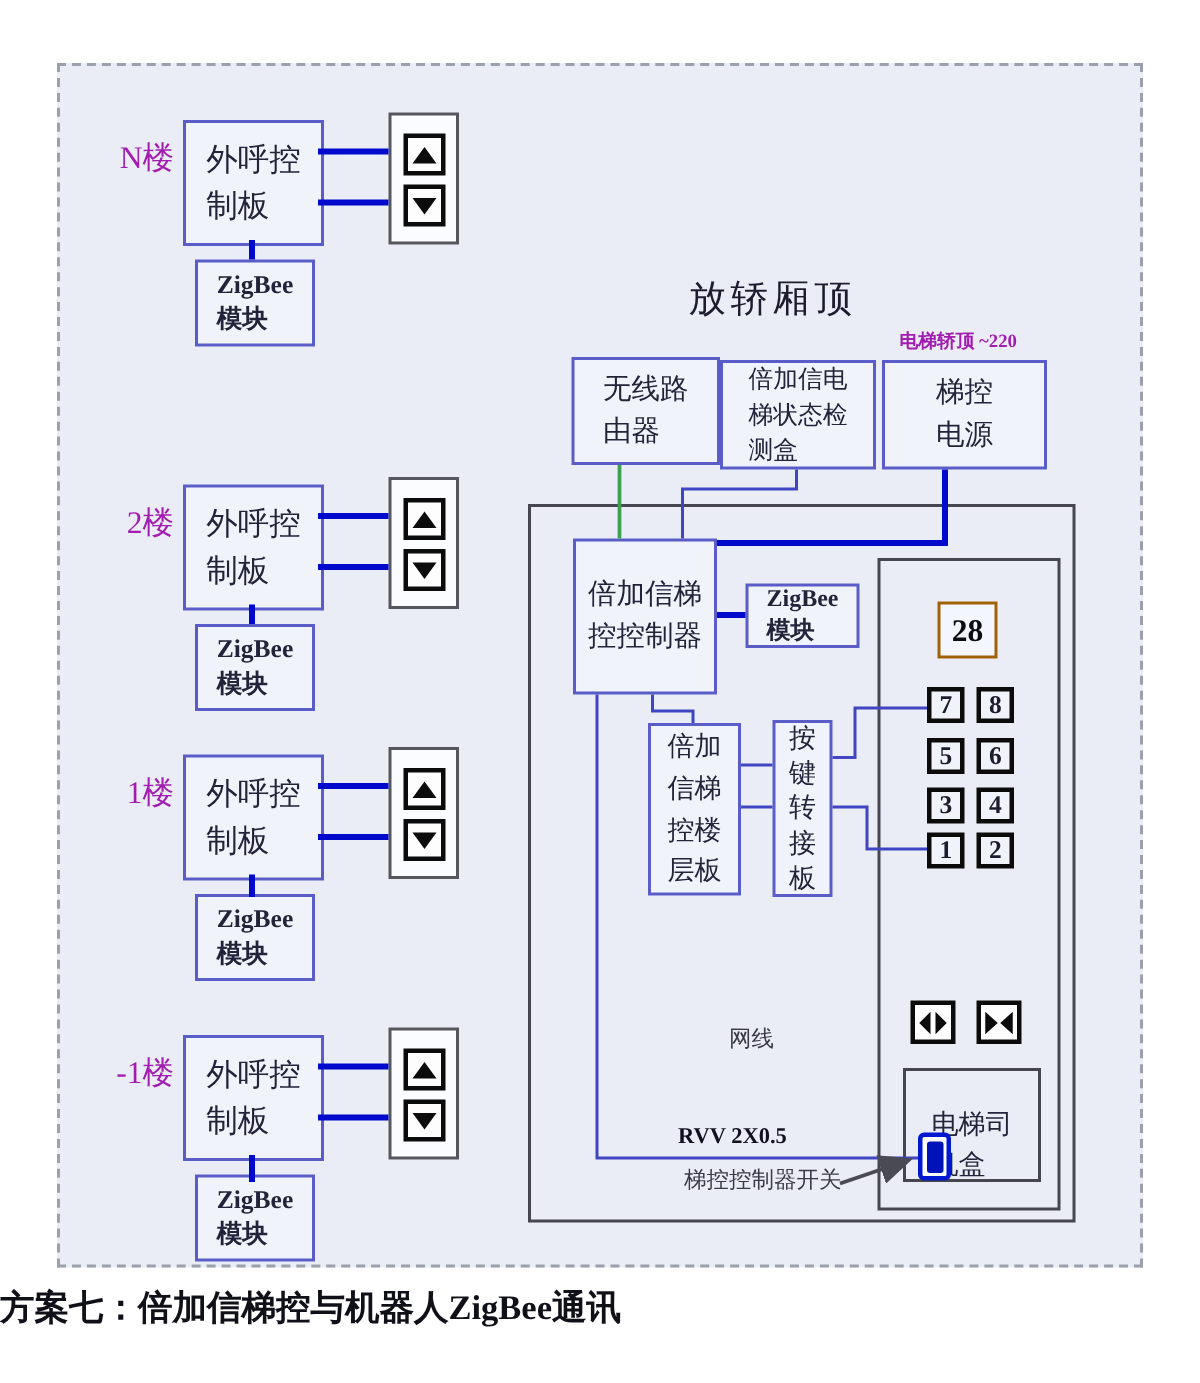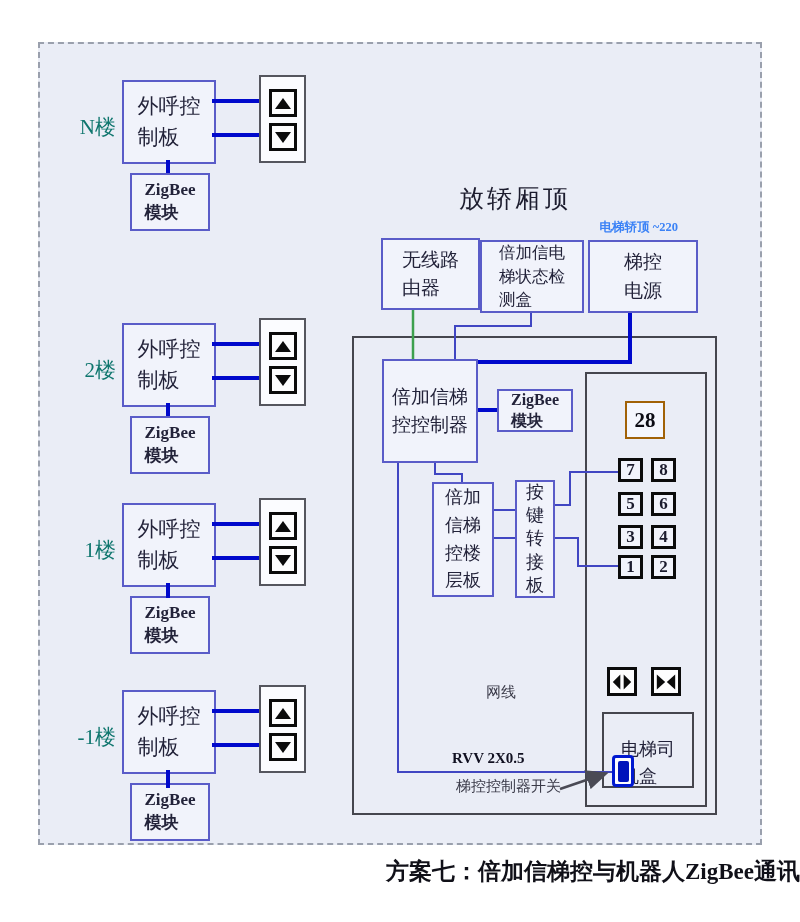--- a/index.html
+++ b/index.html
@@ -9,40 +9,40 @@
   .panel{left:38px;top:42px;width:724px;height:803px;background:#eaedf6;border:2px dashed #9aa0ad;}
 
   
   .dbox{display:flex;align-items:center;justify-content:center;
         white-space:pre-line;background:#f1f3fb;border:2px solid #5a5cc8;line-height:1.5;}
   .graybox{border:2px solid #45464e;background:transparent;}
 
   
   .unit{position:absolute;left:0;width:320px;height:165px;}
   .u0{top:75px}.u1{top:318px}.u2{top:498px}.u3{top:685px}
-  .floor-label{position:absolute;left:46px;top:38px;width:70px;text-align:right;
-               font-size:21px;color:#0f766e;}
+  .floor-label{position:absolute;left:46px;top:16px;width:70px;text-align:right;
+               font-size:21px;color:#a21caf;}
   .board{position:absolute;left:122px;top:5px;width:90px;height:80px;font-size:21px;}
   .hallpanel{position:absolute;left:259px;top:0;width:47px;height:88px;
              border:2px solid #55565e;background:#fbfcff;box-sizing:border-box;}
   .hbtn{position:absolute;left:8px;width:28px;height:28px;border:3px solid #0b0b0b;
         background:#fdfdfe;box-sizing:border-box;display:flex;align-items:center;justify-content:center;}
   .hbtn.up{top:12px}.hbtn.dn{top:46px}
   .tri-up{width:0;height:0;border-left:8px solid transparent;border-right:8px solid transparent;
           border-bottom:11px solid #0b0b0b;}
   .tri-dn{width:0;height:0;border-left:8px solid transparent;border-right:8px solid transparent;
           border-top:11px solid #0b0b0b;}
   .zbox{position:absolute;left:130px;top:98px;width:76px;height:54px;
         font-weight:bold;font-size:17px;line-height:1.35;}
 
   
   .cartop-title{left:430px;top:182px;width:170px;text-align:center;font-size:25px;
                 letter-spacing:3px;color:#1c1c2e;}
   .power-note{left:570px;top:219px;width:108px;text-align:right;font-size:12.5px;
-              font-weight:bold;color:#3b82f6;}
+              font-weight:bold;color:#a21caf;}
   .router{left:353px;top:238px;width:99px;height:72px;font-size:19px;margin-left:28px;}
   .detector{left:480px;top:240px;width:104px;height:73px;font-size:16.5px;line-height:1.42;}
   .psupply{left:588px;top:240px;width:110px;height:73px;font-size:19px;}
   .bigbox{left:352px;top:336px;width:365px;height:479px;}
   .controller{left:382px;top:359px;width:96px;height:104px;font-size:19px;}
   .zmod{left:497px;top:389px;width:76px;height:43px;font-weight:bold;font-size:16px;line-height:1.3;}
   .innerpanel{left:585px;top:372px;width:122px;height:435px;}
   .display28{left:625px;top:401px;width:40px;height:38px;border:2px solid #a16207;background:#f4f6fd;
              display:flex;align-items:center;justify-content:center;font-size:21px;font-weight:bold;color:#0c0c14;}
   .fbtn{position:absolute;width:25px;height:24px;border:3px solid #0b0b0b;background:#f1f3fb;
@@ -54,21 +54,21 @@
   .rvvlabel{left:452px;top:750px;width:110px;font-size:15px;font-weight:bold;color:#101020;}
   .swlabel{left:456px;top:777px;width:120px;font-size:15px;color:#3a3a48;}
   .driverbox{left:602px;top:712px;width:92px;height:76px;align-items:flex-start;padding-top:22px;font-size:18px;}
   .switch{left:612px;top:755px;width:22px;height:32px;border:3px solid #0019d0;border-radius:4px;
           background:#fdfdff;display:flex;align-items:center;justify-content:center;}
   .switch-inner{width:11px;height:21px;background:#0013bb;border-radius:2px;}
   .doorbtn{position:absolute;top:667px;width:30px;height:29px;border:3px solid #0b0b0b;
            background:#fdfdfe;box-sizing:border-box;display:flex;align-items:center;justify-content:center;}
   .doorbtn.open{left:607px}.doorbtn.close{left:651px}
 
-  .caption{left:0;top:856px;width:800px;text-align:right;font-size:23px;font-weight:bold;color:#101018;}
+  .caption{left:0;top:856px;width:800px;text-align:left;font-size:23px;font-weight:bold;color:#101018;}
 
   svg.overlay{position:absolute;left:0;top:0;width:800px;height:922px;pointer-events:none;}
 </style>
 </head>
 <body>
 
 <div id="canvas">
 
   <div class="abs panel"></div>
 

